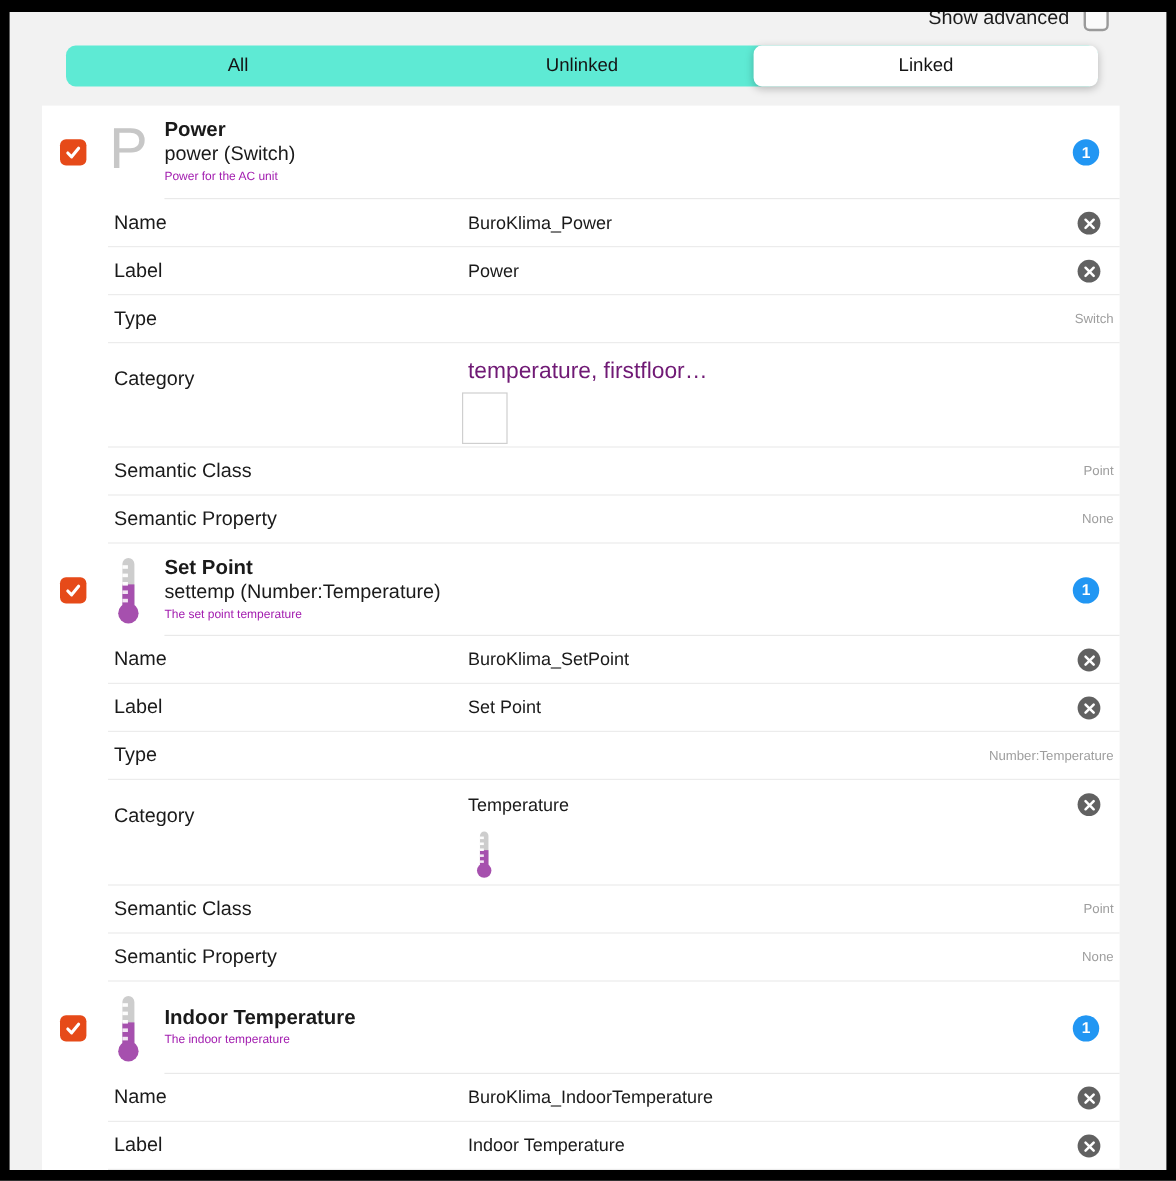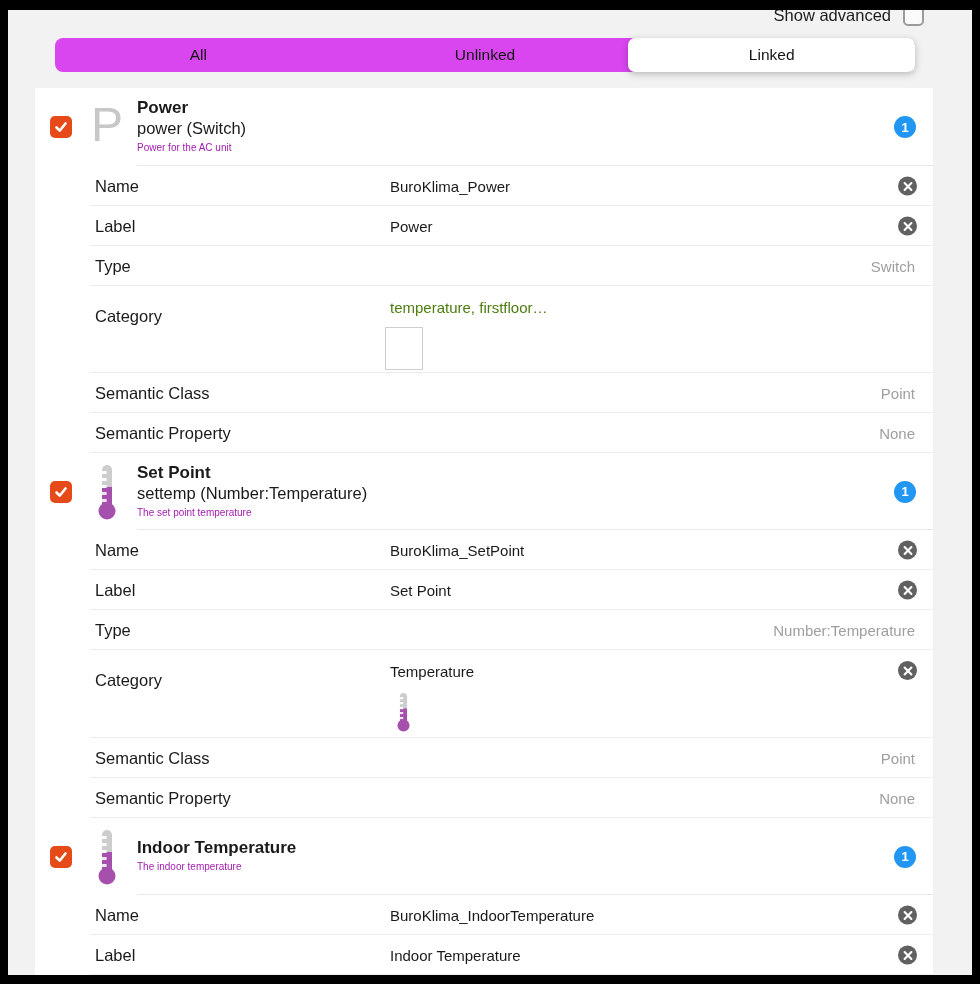--- a/index.html
+++ b/index.html
@@ -22,21 +22,21 @@
     display:flex; align-items:center; gap:12px;
   }
   .advanced-label { font-size:16.5px; color:#1c1c1c; }
   .advanced-checkbox {
     width:21px; height:21px; box-sizing:border-box;
     border:2px solid #9a9a9a; border-radius:5px; background:#fafafa;
   }
   
   .segmented {
     position:absolute; top:28px; left:47px; width:860px; height:34px;
-    background:#d946ef; border-radius:8px; display:flex;
+    background:#5eead4; border-radius:8px; display:flex;
   }
   .segment {
     flex:1; display:flex; align-items:center; justify-content:center;
     font-size:15.5px; color:#141414; cursor:pointer;
   }
   .segment.selected {
     background:#fff; border-radius:7px; margin:0;
     box-shadow:0 2px 7px rgba(0,0,0,0.25);
     font-weight:normal;
   }
@@ -80,24 +80,24 @@
     height:1px; background:#ececec;
   }
   .row-label {
     position:absolute; left:60px; top:50%; transform:translateY(-50%);
     font-size:16.5px; color:#1a1a1a;
   }
   .row-value {
     position:absolute; left:355px; top:50%; transform:translateY(-50%);
     font-size:15px; color:#1a1a1a;
   }
-  .row-value.placeholder { color:#4d7c0f; font-size:15px; }
+  .row-value.placeholder { color:#701a75; font-size:19px; }
   .row-right {
-    position:absolute; right:18px; top:50%; transform:translateY(-50%);
-    font-size:15px; color:#9e9e9e;
+    position:absolute; right:5px; top:50%; transform:translateY(-50%);
+    font-size:11px; color:#9e9e9e;
   }
   .clear-btn {
     position:absolute; right:16px; top:50%; transform:translateY(-50%);
     width:19px; height:19px; border-radius:50%; background:#616161;
     display:flex; align-items:center; justify-content:center; cursor:pointer;
   }
   .row.tall87 { height:87px; }
   .row.tall88 { height:88px; }
   .row.tall87 .row-label, .row.tall88 .row-label { top:21px; transform:none; }
   .row.tall87 .row-value, .row.tall88 .row-value { top:13px; transform:none; }

